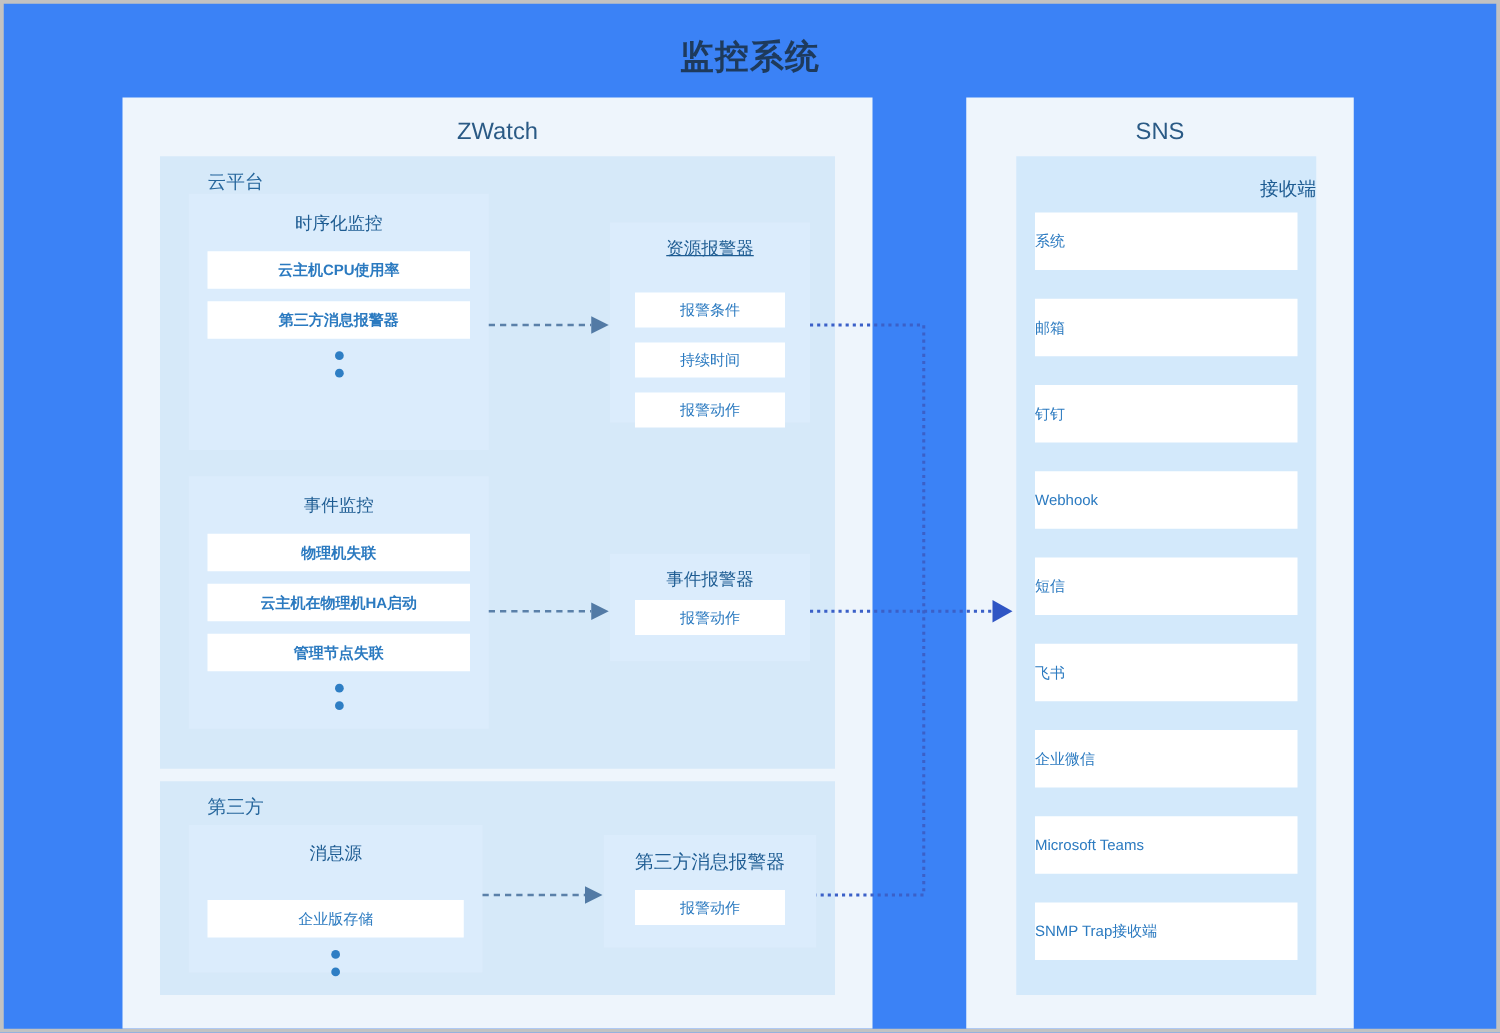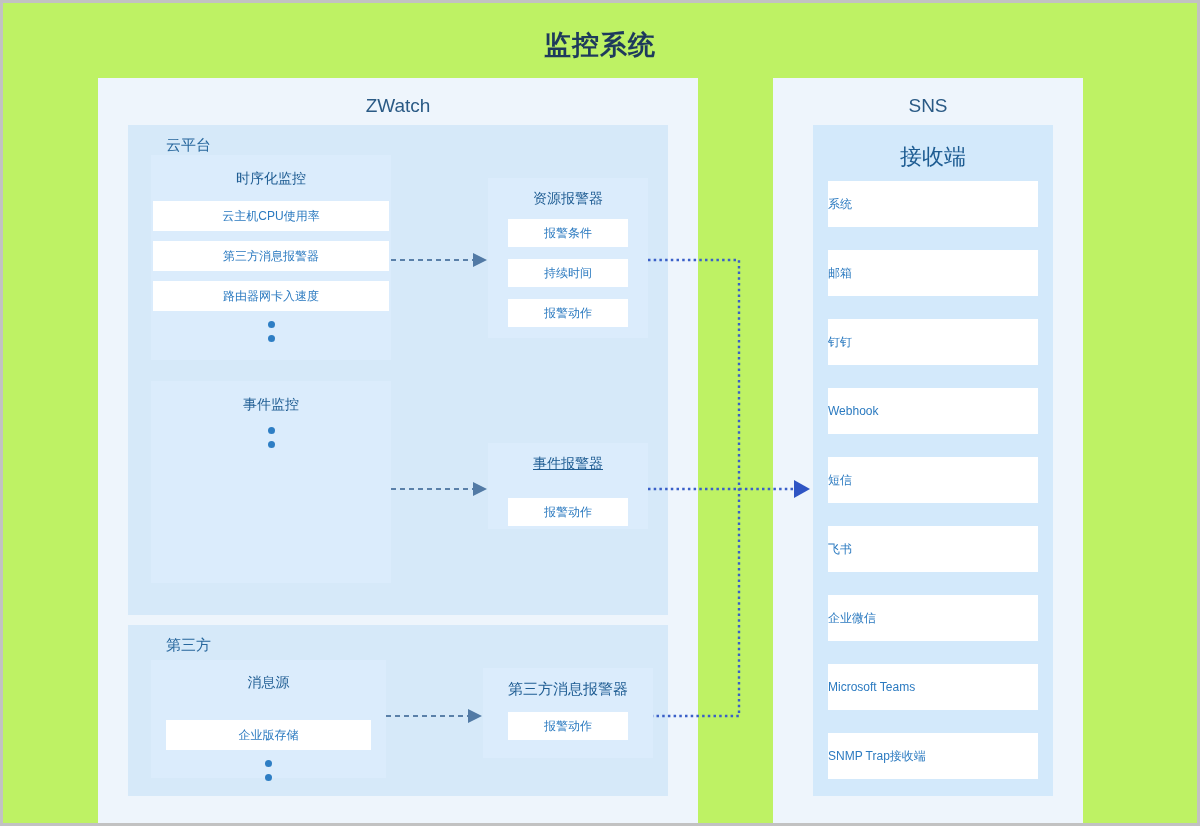--- a/index.html
+++ b/index.html
@@ -4,21 +4,21 @@
 <style>
   * { margin: 0; padding: 0; box-sizing: border-box; }
   html,body { width: 1200px; height: 826px; }
   body {
     font-family: "Liberation Sans", "DejaVu Sans", sans-serif;
     background: #ffffff;
   }
   .page {
     position: relative;
     width: 1200px; height: 826px;
-    background: #bef264;
+    background: #3b82f6;
     border: 3px solid #c2c2c2;
     overflow: hidden;
   }
   .main-title {
     position: absolute; top: 24px; left: 0; width: 100%;
     text-align: center;
     font-size: 27px; font-weight: bold; color: #1e3a5c;
     letter-spacing: 1px;
   }
   .outer-panel {
@@ -47,35 +47,35 @@
     padding-top: 15px; margin-bottom: 13px;
     font-size: 14px; color: #1e5c92;
   }
   .box-title.small { font-size: 15px; padding-top: 12px; }
   .rows .row {
     background: #ffffff;
     margin: 0 auto 10px auto;
     color: #2b7ac0;
     font-size: 12px;
   }
-  .rows-wide .row   { width: 236px; height: 30px; line-height: 30px; }
+  .rows-wide .row   { width: 210px; height: 30px; line-height: 30px; font-weight: bold; }
   .rows-mid  .row   { width: 205px; height: 30px; line-height: 30px; }
   .rows-narrow .row { width: 120px; height: 28px; line-height: 28px; margin-bottom: 12px; }
   .rows-recv .row   { width: 210px; height: 46px; line-height: 46px; margin-bottom: 23px; }
   .dots { margin-top: 6px; }
   .dots i {
     display: block;
     width: 7px; height: 7px; border-radius: 50%;
     background: #2e7ec4;
     margin: 0 auto 7px auto;
   }
   .recv-title {
     padding-top: 17px; margin-bottom: 9px;
-    text-align: center;
-    font-size: 22px; color: #1e5c92;
+    text-align: right;
+    font-size: 15px; color: #1e5c92;
   }
   svg.connectors {
     position: absolute; left: 0; top: 0;
     pointer-events: none;
   }
 </style>
 </head>
 <body>
 
 <div class="page">
@@ -88,47 +88,51 @@
 
   <div class="inner-panel" style="left:125px; top:122px; width:540px; height:490px;">
     <div class="inner-panel-label">云平台</div>
   </div>
 
   <div class="box" style="left:148px; top:152px; width:240px; height:205px;">
     <div class="box-title">时序化监控</div>
     <div class="rows rows-wide">
         <div class="row">云主机CPU使用率</div>
         <div class="row">第三方消息报警器</div>
-        <div class="row">路由器网卡入速度</div>
       </div>
     <div class="dots">
         <i></i>
         <i></i>
       </div>
   </div>
 
   <div class="box" style="left:148px; top:378px; width:240px; height:202px;">
     <div class="box-title">事件监控</div>
+    <div class="rows rows-wide">
+        <div class="row">物理机失联</div>
+        <div class="row">云主机在物理机HA启动</div>
+        <div class="row">管理节点失联</div>
+      </div>
     <div class="dots">
         <i></i>
         <i></i>
       </div>
   </div>
 
   <div class="box" style="left:485px; top:175px; width:160px; height:160px;">
-    <div class="box-title" style="padding-top:12px; margin-bottom:11px;">资源报警器</div>
+    <div class="box-title" style="padding-top:12px; margin-bottom:26px;text-decoration:underline;">资源报警器</div>
     <div class="rows rows-narrow">
         <div class="row">报警条件</div>
         <div class="row">持续时间</div>
         <div class="row">报警动作</div>
       </div>
   </div>
 
   <div class="box" style="left:485px; top:440px; width:160px; height:86px;">
-    <div class="box-title" style="padding-top:12px; margin-bottom:25px;text-decoration:underline;">事件报警器</div>
+    <div class="box-title" style="padding-top:12px; margin-bottom:7px;">事件报警器</div>
     <div class="rows rows-narrow">
         <div class="row">报警动作</div>
       </div>
   </div>
 
   <div class="inner-panel" style="left:125px; top:622px; width:540px; height:171px;">
     <div class="inner-panel-label">第三方</div>
   </div>
 
   <div class="box" style="left:148px; top:657px; width:235px; height:118px;">

